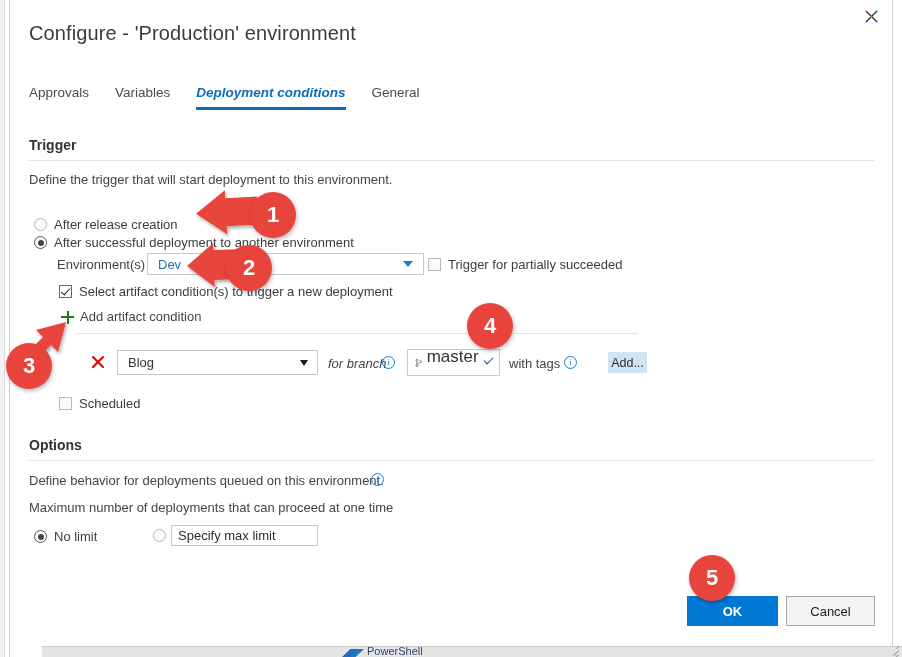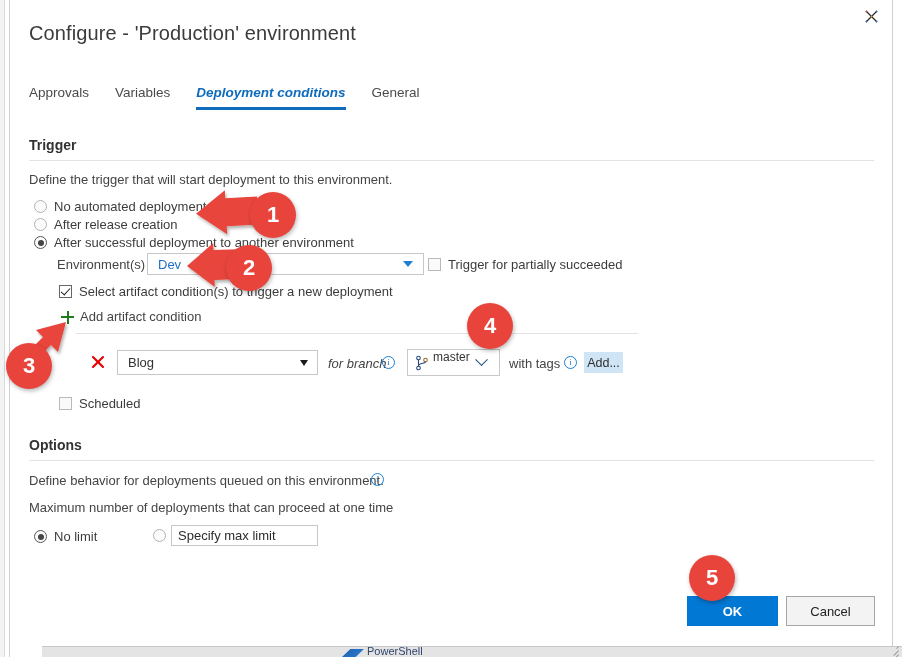--- a/index.html
+++ b/index.html
@@ -190,21 +190,21 @@
   .add-cond span { font-size: 13px; color: #444; }
 
   
   .x-del {
     position: absolute; cursor: pointer; width: 16px; height: 16px;
   }
   .branch-box {
     position: absolute; box-sizing: border-box; border: 1px solid #c9c9c9;
     background: #fff; display: flex; align-items: center; cursor: pointer;
   }
-  .branch-box .bname { font-size: 12px; color: #333; margin: 0 7px 12px 4px; }
+  .branch-box .bname { font-size: 17px; color: #333; margin: 0 7px 12px 4px; }
   .chev {
     width: 8px; height: 8px; border-right: 1.5px solid #1f4f82; border-bottom: 1.5px solid #1f4f82;
     transform: rotate(45deg) translate(-2px,-2px); margin-right: 8px;
   }
   .add-tag-btn {
     position: absolute; box-sizing: border-box;
     background: #cfe4f5; color: #2d2d2d; font-size: 12.5px;
     display: flex; align-items: center; justify-content: center; cursor: pointer;
     border: 1px solid #cfe4f5;
   }
@@ -258,24 +258,20 @@
     <div class="tab">Variables</div>
     <div class="tab active">Deployment conditions</div>
     <div class="tab">General</div>
   </div>
 
   <div class="section-head" style="left:29px; top:137px;">Trigger</div>
   <div class="hr" style="left:29px; top:160px; width:845px;"></div>
 
   <div class="body-text" style="left:29px; top:172px;">Define the trigger that will start deployment to this environment.</div>
 
-  <div class="radio-row" style="left:34px; top:199px;">
-    <span class="radio"></span>
-    <span class="radio-label">No automated deployment</span>
-  </div>
 
   <div class="radio-row" style="left:34px; top:217px;">
     <span class="radio"></span>
     <span class="radio-label">After release creation</span>
   </div>
 
   <div class="radio-row" style="left:34px; top:235px;">
     <span class="radio checked"></span>
     <span class="radio-label">After successful deployment to another environment</span>
   </div>
@@ -326,21 +322,21 @@
       <line x1="3.5" y1="4.8" x2="3.5" y2="11.2" stroke="#2b4a7a" stroke-width="1.1"></line>
       <path d="M3.5 11 C3.5 7.5 10.5 9 10.5 6.8" fill="none" stroke="#2b4a7a" stroke-width="1.1"></path>
     </svg>
     <span class="bname">master</span>
     <span class="chev"></span>
   </div>
 
   <div class="body-text" style="left:509px; top:356px;">with tags</div>
   <span class="info-i" style="position:absolute; left:564px; top:356px;">i</span>
 
-  <div class="add-tag-btn" style="left:584px; top:352px; width:39px; height:21px;text-align:center;">Add...</div>
+  <div class="add-tag-btn" style="left:608px; top:352px; width:39px; height:21px;text-align:center;">Add...</div>
 
   <div class="cb-row" style="left:59px; top:396px;">
     <span class="cb"></span>
     <span class="cb-label">Scheduled</span>
   </div>
 
   <div class="section-head" style="left:29px; top:437px;">Options</div>
   <div class="hr" style="left:29px; top:460px; width:845px;"></div>
 
   <div class="body-text" style="left:29px; top:473px;">Define behavior for deployments queued on this environment.</div>

